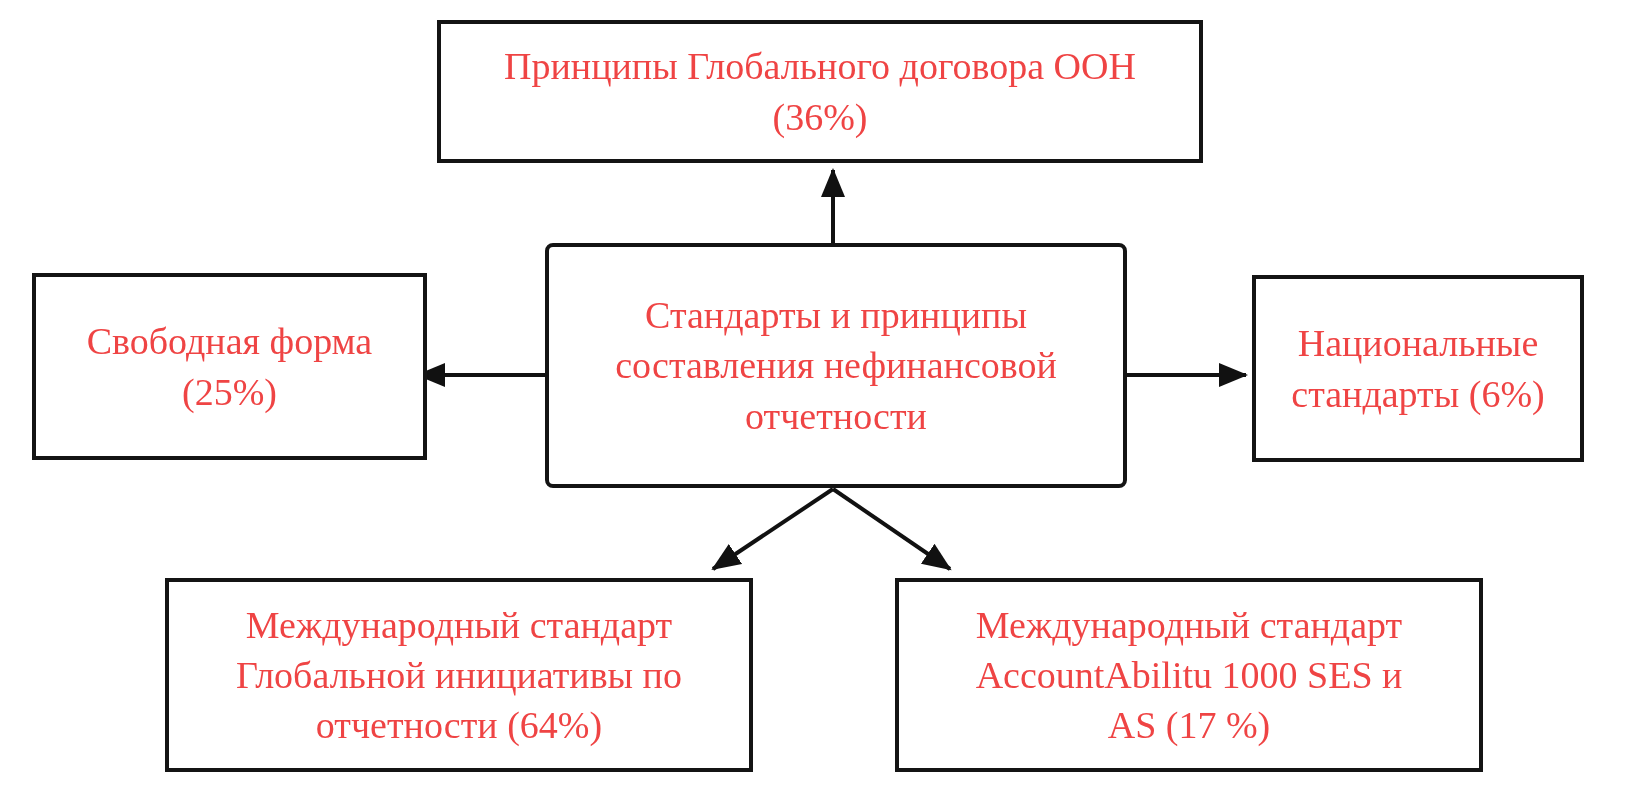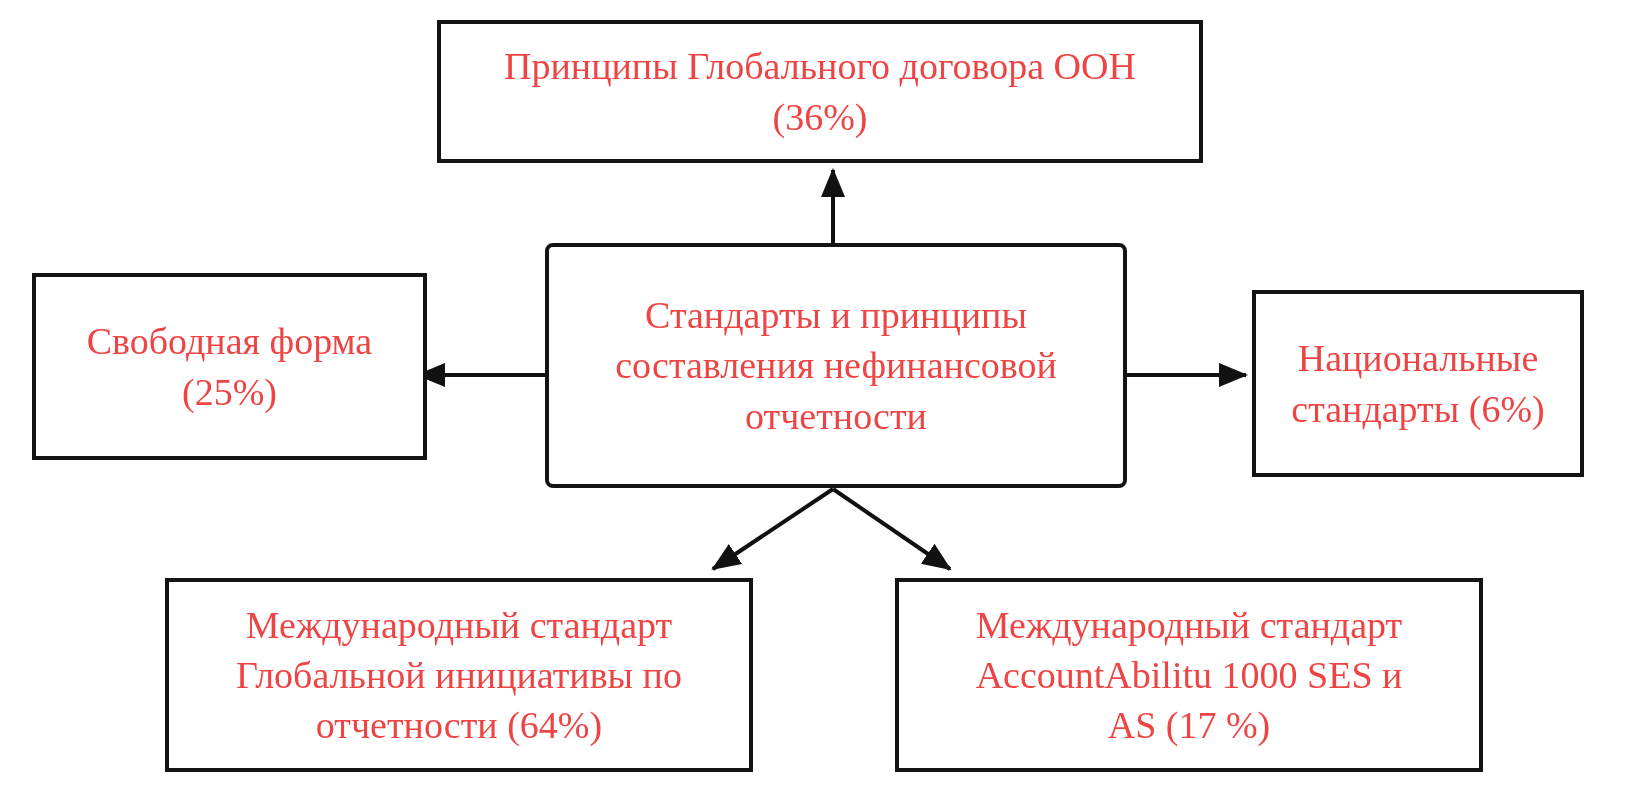--- a/index.html
+++ b/index.html
@@ -36,21 +36,21 @@
     font-size: 38px;
     line-height: 1.32;
   }
   .node .label {
     white-space: pre-line;
     padding: 0 8px;
   }
   .node-top          { left: 437px;  top: 20px;  width: 766px; height: 143px; }
   .node-center       { left: 545px;  top: 243px; width: 582px; height: 245px; border-radius: 8px; }
   .node-left         { left: 15px;   top: 273px; width: 395px; height: 187px; margin-left: 17px; }
-  .node-right        { left: 1252px; top: 290px; width: 332px; height: 187px; }
+  .node-right        { left: 1252px; top: 275px; width: 332px; height: 187px; }
   .node-bottom-left  { left: 165px;  top: 578px; width: 588px; height: 194px; }
   .node-bottom-right { left: 895px;  top: 578px; width: 588px; height: 194px; }
 </style>
 </head>
 <body>
 
 <div class="canvas">
 
   <svg class="arrows" viewBox="0 0 1632 801" xmlns="http://www.w3.org/2000/svg" aria-hidden="true">
     <defs>

